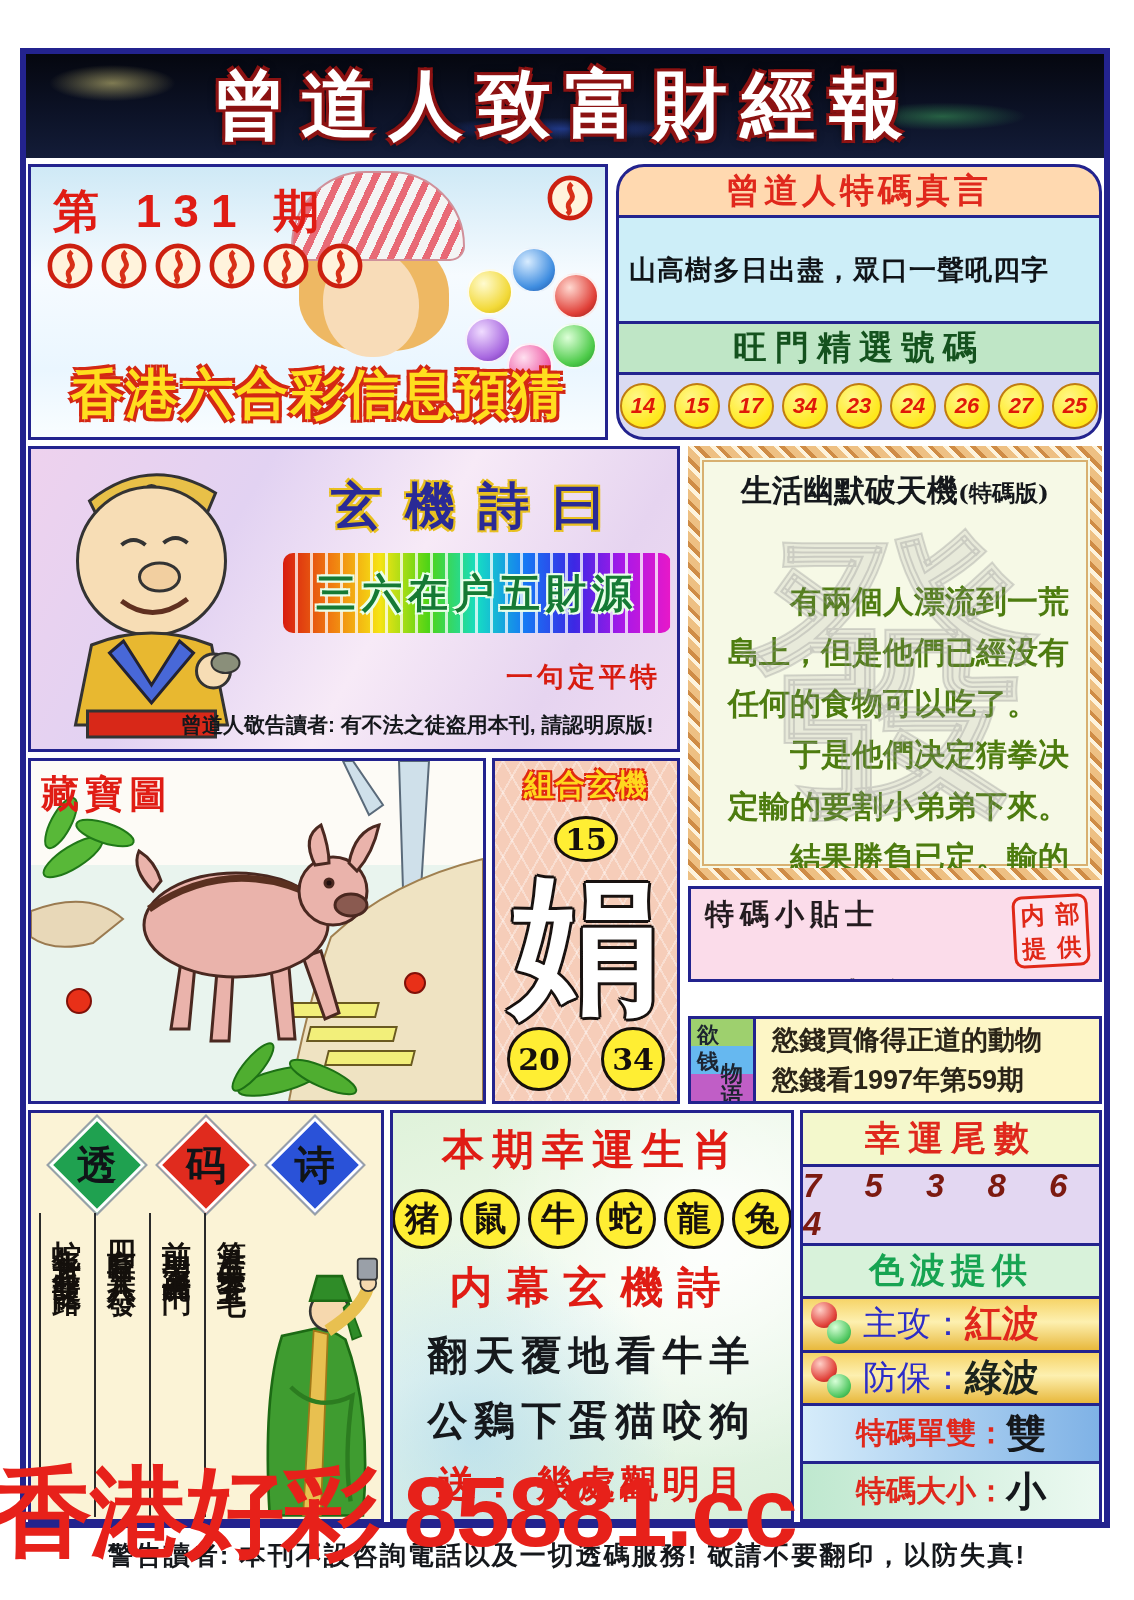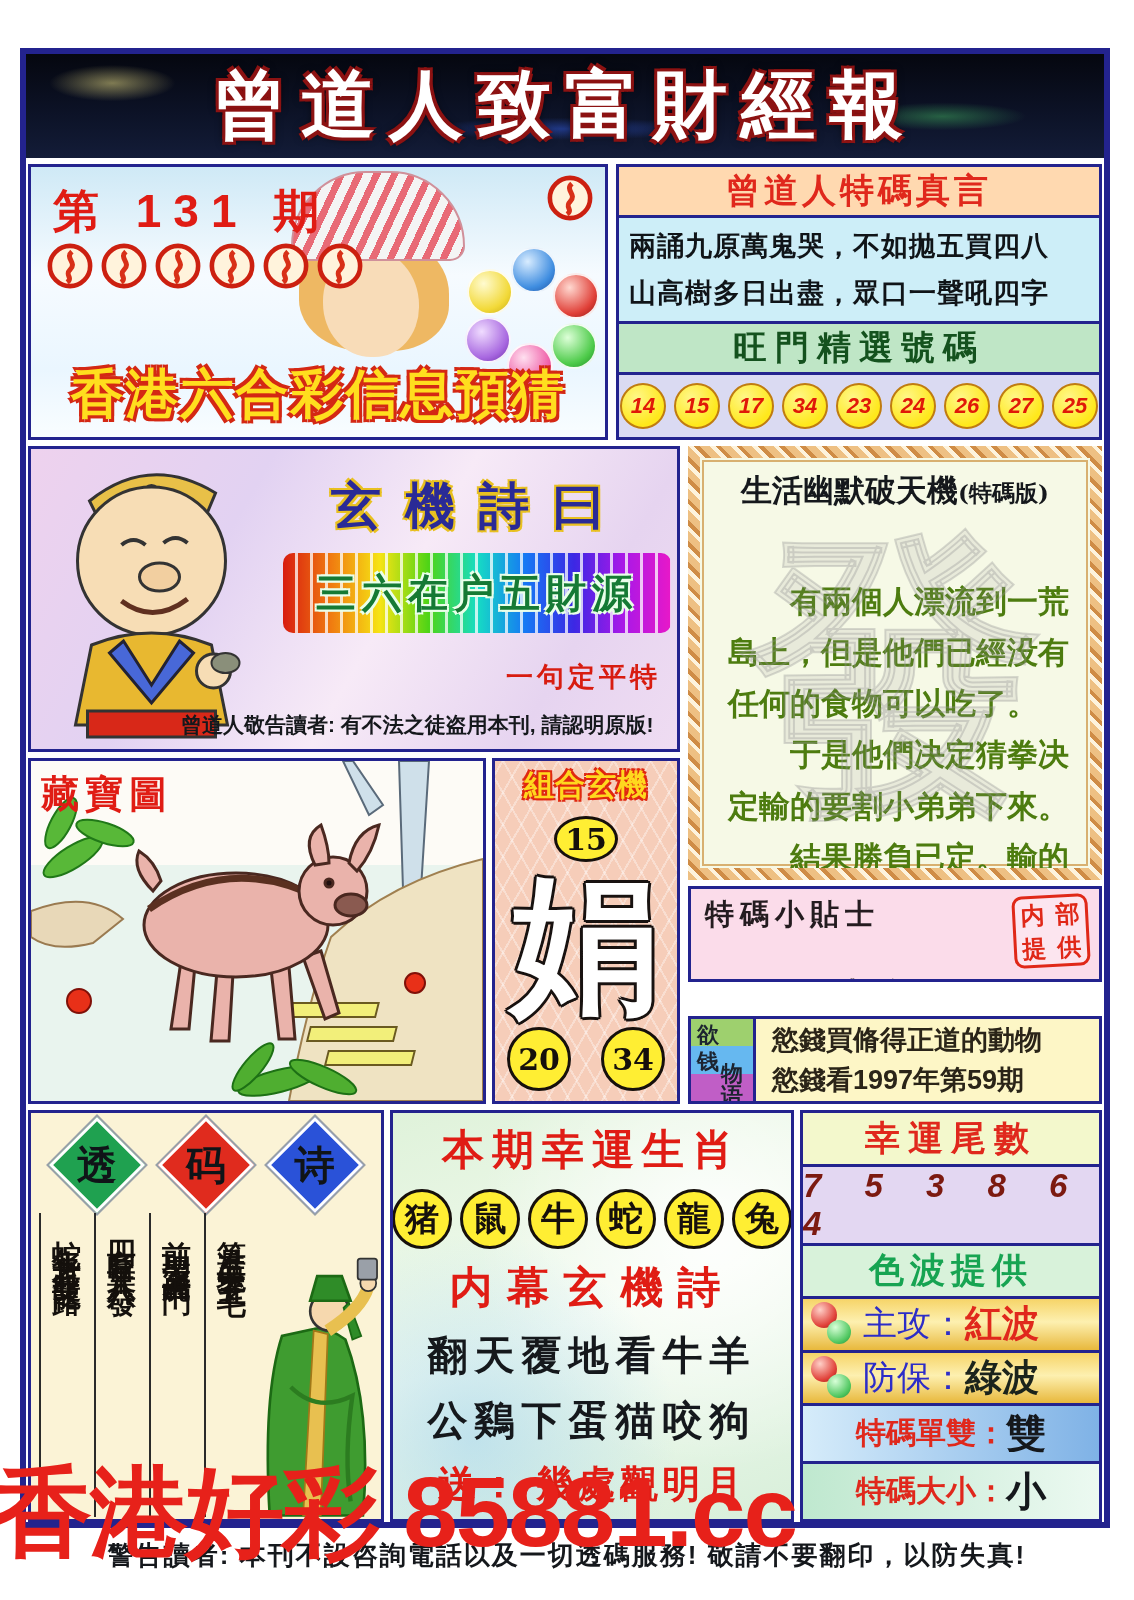--- a/index.html
+++ b/index.html
@@ -35,21 +35,21 @@
   .ball.b-yellow{left:2px;top:22px;background:radial-gradient(circle at 35% 30%,#fffbd0,#f2d938 65%,#c7a912);}
   .ball.b-blue{left:46px;top:0;background:radial-gradient(circle at 35% 30%,#d8ecff,#3f8de0 65%,#1c4f9e);}
   .ball.b-red{left:88px;top:26px;background:radial-gradient(circle at 35% 30%,#ffd8d0,#e04038 65%,#8e1410);}
   .ball.b-green{left:86px;top:76px;background:radial-gradient(circle at 35% 30%,#ddffd8,#4ecb4a 65%,#1d8a24);}
   .ball.b-pink{left:42px;top:96px;background:radial-gradient(circle at 35% 30%,#ffe0f0,#ef5fa8 65%,#b02670);}
   .ball.b-purple{left:0;top:70px;background:radial-gradient(circle at 35% 30%,#f0dcff,#a868e0 65%,#6a2aa8);}
   .issue-subtitle{position:absolute;left:0;bottom:6px;width:100%;text-align:center;color:#ffde1e;font-weight:bold;font-size:53px;letter-spacing:2px;white-space:nowrap;
     text-shadow:3px 3px 0 #d42814,-3px -3px 0 #d42814,3px -3px 0 #d42814,-3px 3px 0 #d42814;}
 
   
-  #panel-maxim{left:590px;top:110px;width:486px;height:276px;display:flex;flex-direction:column;background:#23238e;gap:3px;}
+  #panel-maxim{left:590px;top:110px;width:486px;height:276px;display:flex;flex-direction:column;background:#23238e;gap:3px;border-radius:28px;}
   #panel-maxim>div{background:#fff;}
   .maxim-head{height:48px;background:#ffd9b0 !important;display:flex;align-items:center;justify-content:center;
     color:#e0281c;font-weight:bold;font-size:34px;letter-spacing:4px;}
   .maxim-body{flex:1;background:#cdeef8 !important;display:flex;flex-direction:column;justify-content:space-around;padding:4px 10px;}
   .maxim-line{color:#101418;font-weight:bold;font-size:27px;white-space:nowrap;letter-spacing:1px;}
   .maxim-numtitle{height:48px;background:#bfe6c6 !important;display:flex;align-items:center;justify-content:center;
     color:#14521e;font-weight:bold;font-size:34px;letter-spacing:8px;}
   .maxim-nums{height:62px;background:#dadaf2 !important;display:flex;align-items:center;justify-content:center;gap:8px;}
   .num-circle{display:inline-flex;align-items:center;justify-content:center;width:42px;height:42px;border-radius:50%;
     background:radial-gradient(circle at 35% 30%,#fff788,#ffe81c 70%);border:2px solid #c07c10;
@@ -225,21 +225,20 @@
         <span class="ball b-green"></span>
         <span class="ball b-pink"></span>
         <span class="ball b-purple"></span>
       </div>
       <span class="issue-subtitle">香港六合彩信息預猜</span>
     </div>
 
     <div id="panel-maxim" class="panel">
       <div class="maxim-head">曾道人特碼真言</div>
       <div class="maxim-body">
-        <span class="maxim-line">兩誦九原萬鬼哭，不如拋五買四八</span>
         <span class="maxim-line">山高樹多日出盡，眾口一聲吼四字</span>
       </div>
       <div class="maxim-numtitle">旺門精選號碼</div>
       <div class="maxim-nums">
         <span class="num-circle">14</span>
         <span class="num-circle">15</span>
         <span class="num-circle">17</span>
         <span class="num-circle">34</span>
         <span class="num-circle">23</span>
         <span class="num-circle">24</span>

